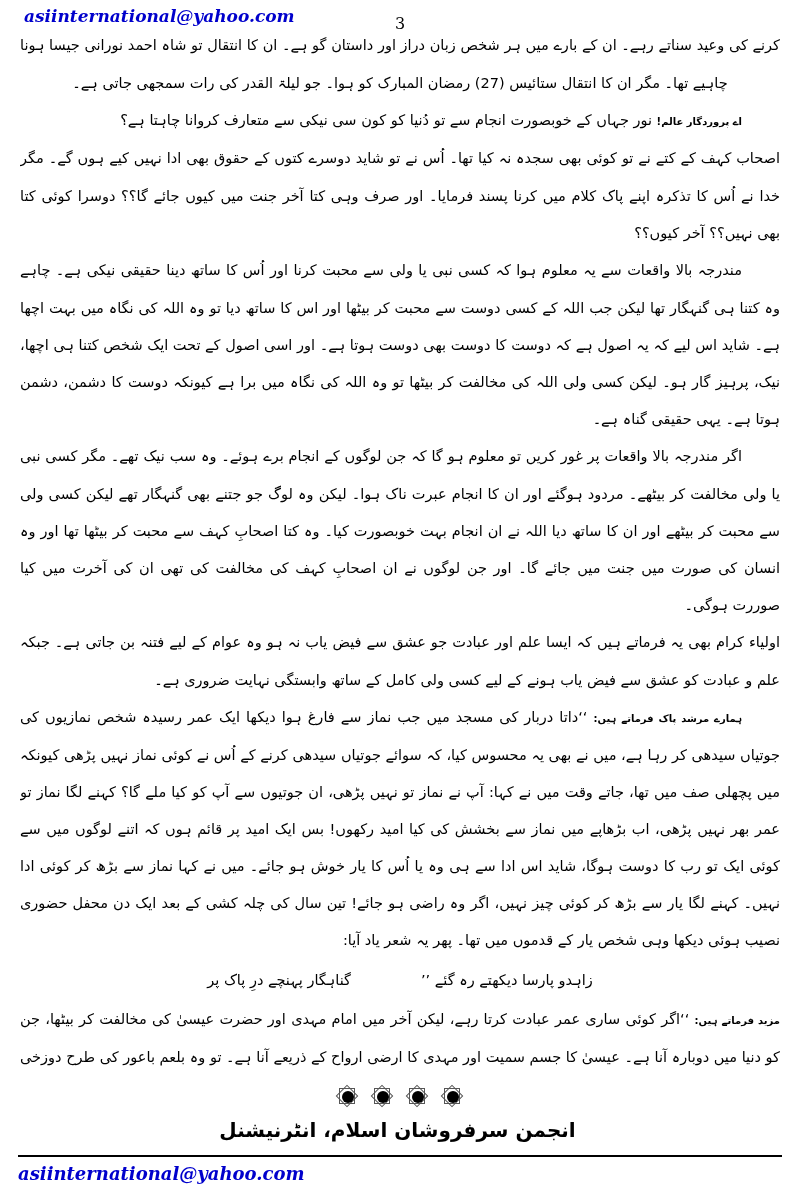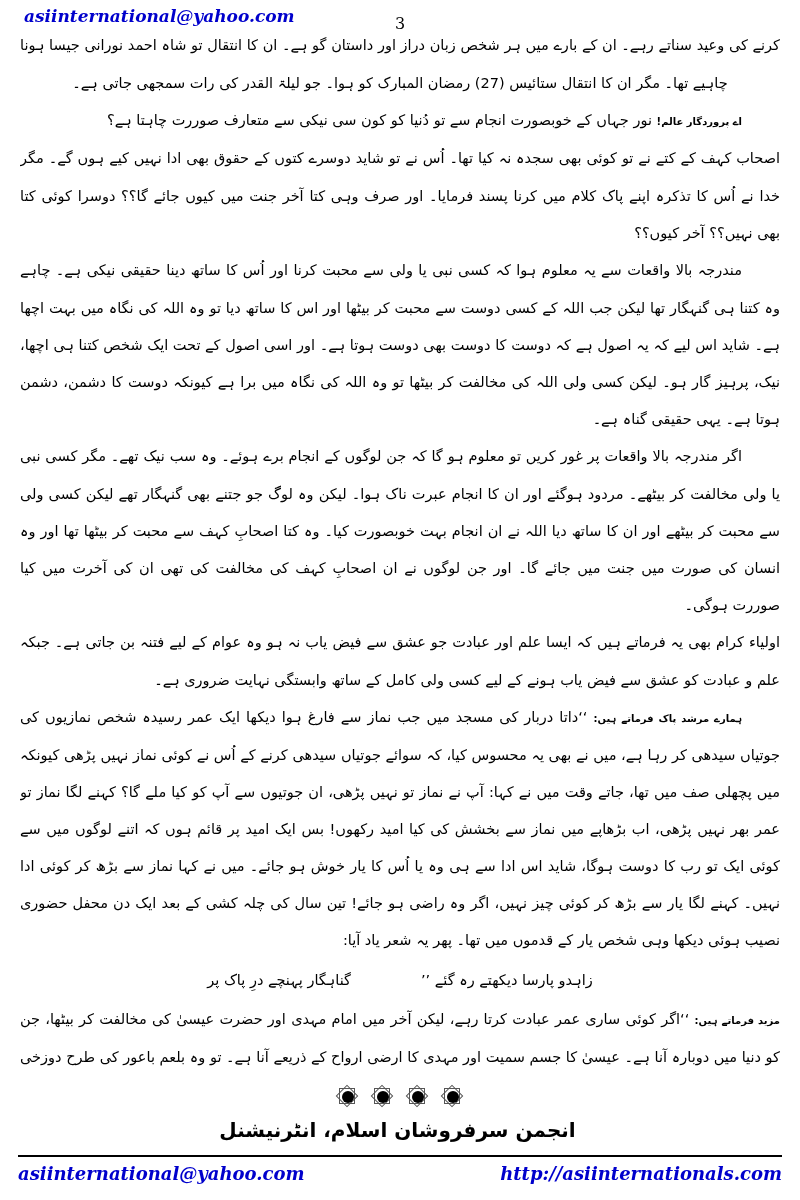--- a/index.html
+++ b/index.html
@@ -85,21 +85,21 @@
 </head>
 <body>
 
 <a class="hdr-email">asiinternational@yahoo.com</a>
 <div class="page-number">3</div>
 
 <div class="content">
 
   <p class="center-last"><b class="lead"></b><span>کرنے کی وعید سناتے رہے۔ ان کے بارے میں ہر شخص زبان دراز اور داستان گو ہے۔ ان کا انتقال تو شاہ احمد نورانی جیسا ہونا چاہیے تھا۔ مگر ان کا انتقال ستائیس (27) رمضان المبارک کو ہوا۔ جو لیلۃ القدر کی رات سمجھی جاتی ہے۔</span></p>
 
-  <p class="indent"><b class="lead">اے پروردگار عالم!</b><span> نور جہاں کے خوبصورت انجام سے تو دُنیا کو کون سی نیکی سے متعارف صوررت چاہتا ہے؟</span></p>
+  <p class="indent"><b class="lead">اے پروردگار عالم!</b><span> نور جہاں کے خوبصورت انجام سے تو دُنیا کو کون سی نیکی سے متعارف کروانا چاہتا ہے؟</span></p>
 
   <p><b class="lead"></b><span>اصحاب کہف کے کتے نے تو کوئی بھی سجدہ نہ کیا تھا۔ اُس نے تو شاید دوسرے کتوں کے حقوق بھی ادا نہیں کیے ہوں گے۔ مگر خدا نے اُس کا تذکرہ اپنے پاک کلام میں کرنا پسند فرمایا۔ اور صرف وہی کتا آخر جنت میں کیوں جائے گا؟؟ دوسرا کوئی کتا بھی نہیں؟؟ آخر کیوں؟؟</span></p>
 
   <p class="indent"><b class="lead"></b><span>مندرجہ بالا واقعات سے یہ معلوم ہوا کہ کسی نبی یا ولی سے محبت کرنا اور اُس کا ساتھ دینا حقیقی نیکی ہے۔ چاہے وہ کتنا ہی گنہگار تھا لیکن جب اللہ کے کسی دوست سے محبت کر بیٹھا اور اس کا ساتھ دیا تو وہ اللہ کی نگاہ میں بہت اچھا ہے۔ شاید اس لیے کہ یہ اصول ہے کہ دوست کا دوست بھی دوست ہوتا ہے۔ اور اسی اصول کے تحت ایک شخص کتنا ہی اچھا، نیک، پرہیز گار ہو۔ لیکن کسی ولی اللہ کی مخالفت کر بیٹھا تو وہ اللہ کی نگاہ میں برا ہے کیونکہ دوست کا دشمن، دشمن ہوتا ہے۔ یہی حقیقی گناہ ہے۔</span></p>
 
   <p class="indent"><b class="lead"></b><span>اگر مندرجہ بالا واقعات پر غور کریں تو معلوم ہو گا کہ جن لوگوں کے انجام برے ہوئے۔ وہ سب نیک تھے۔ مگر کسی نبی یا ولی مخالفت کر بیٹھے۔ مردود ہوگئے اور ان کا انجام عبرت ناک ہوا۔ لیکن وہ لوگ جو جتنے بھی گنہگار تھے لیکن کسی ولی سے محبت کر بیٹھے اور ان کا ساتھ دیا اللہ نے ان انجام بہت خوبصورت کیا۔ وہ کتا اصحابِ کہف سے محبت کر بیٹھا تھا اور وہ انسان کی صورت میں جنت میں جائے گا۔ اور جن لوگوں نے ان اصحابِ کہف کی مخالفت کی تھی ان کی آخرت میں کیا صوررت ہوگی۔</span></p>
 
   <p><b class="lead"></b><span>اولیاء کرام بھی یہ فرماتے ہیں کہ ایسا علم اور عبادت جو عشق سے فیض یاب نہ ہو وہ عوام کے لیے فتنہ بن جاتی ہے۔ جبکہ علم و عبادت کو عشق سے فیض یاب ہونے کے لیے کسی ولی کامل کے ساتھ وابستگی نہایت ضروری ہے۔</span></p>
 
   <p class="indent"><b class="lead">ہمارے مرشد پاک فرماتے ہیں:</b><span> ‘‘داتا دربار کی مسجد میں جب نماز سے فارغ ہوا دیکھا ایک عمر رسیدہ شخص نمازیوں کی جوتیاں سیدھی کر رہا ہے، میں نے بھی یہ محسوس کیا، کہ سوائے جوتیاں سیدھی کرنے کے اُس نے کوئی نماز نہیں پڑھی کیونکہ میں پچھلی صف میں تھا، جاتے وقت میں نے کہا: آپ نے نماز تو نہیں پڑھی، ان جوتیوں سے آپ کو کیا ملے گا؟ کہنے لگا نماز تو عمر بھر نہیں پڑھی، اب بڑھاپے میں نماز سے بخشش کی کیا امید رکھوں! بس ایک امید پر قائم ہوں کہ اتنے لوگوں میں سے کوئی ایک تو رب کا دوست ہوگا، شاید اس ادا سے ہی وہ یا اُس کا یار خوش ہو جائے۔ میں نے کہا نماز سے بڑھ کر کوئی ادا نہیں۔ کہنے لگا یار سے بڑھ کر کوئی چیز نہیں، اگر وہ راضی ہو جائے! تین سال کی چلہ کشی کے بعد ایک دن محفل حضوری نصیب ہوئی دیکھا وہی شخص یار کے قدموں میں تھا۔ پھر یہ شعر یاد آیا:</span></p>
@@ -133,14 +133,13 @@
       <span class="sq"></span>
       <span class="sq rot"></span>
       <span class="dot"></span>
     </span>
 </div>
 
 <div class="org-title">انجمن سرفروشان اسلام، انٹرنیشنل</div>
 
 <div class="footer">
   <a>asiinternational@yahoo.com</a>
-  <a>http://asiinternationals.com</a>
 </div>
 
 </body></html>

